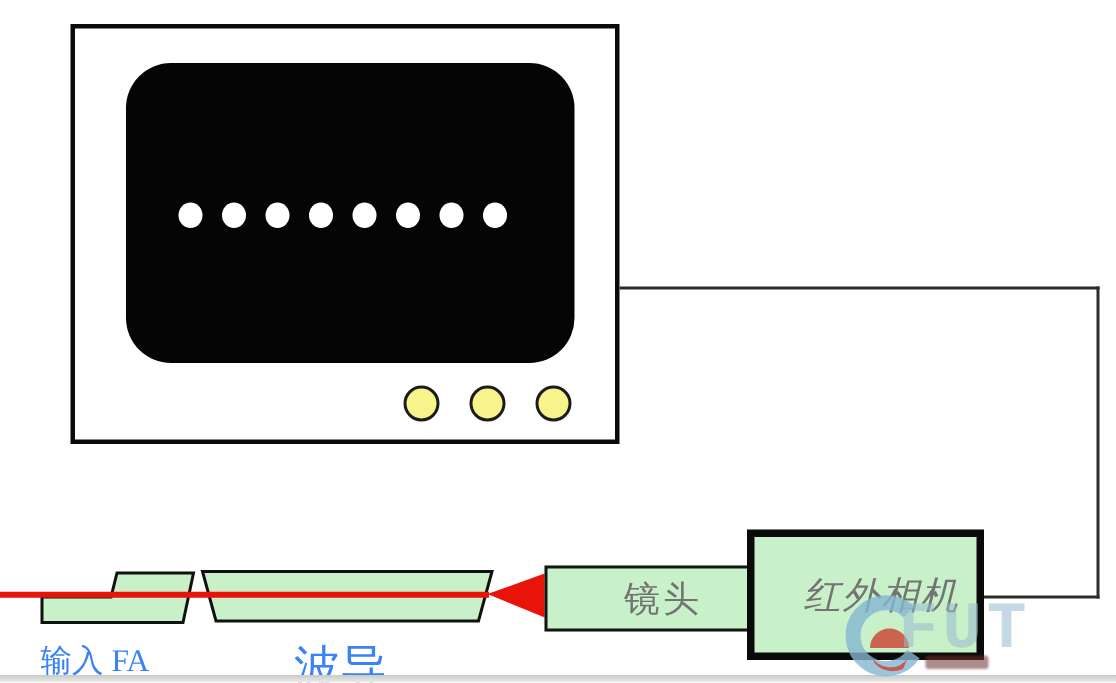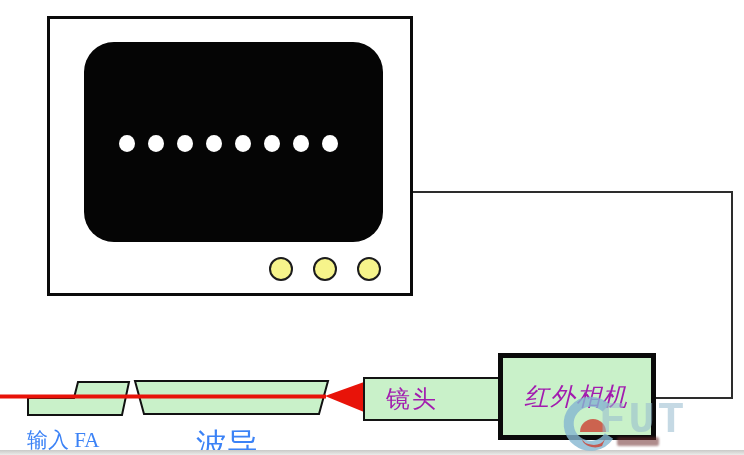--- a/index.html
+++ b/index.html
@@ -21,21 +21,21 @@
   .wire{position:absolute;background:#2d2d2d;}
   .wire-h1{left:413px;top:191px;width:320px;height:2px;}
   .wire-v {left:731px;top:191px;width:2px;height:208px;}
   .wire-h2{left:653px;top:397px;width:80px;height:2px;}
 
   
   .bench{position:absolute;left:0;top:0;width:744px;height:455px;pointer-events:none;}
 
   
   .box{position:absolute;box-sizing:border-box;background:#c9f1c9;display:flex;
-       align-items:center;justify-content:flex-start;color:#a21caf;padding-left:21px;}
+       align-items:center;justify-content:center;color:#737373;padding-left:21px;}
   .lens{left:363px;top:377px;width:137px;height:44px;border:2px solid #141414;
         font-size:24px;font-weight:500;letter-spacing:2px;}
   .camera{left:498px;top:353px;width:158px;height:87px;border:5px solid #0a0a0a;
         font-size:25px;font-weight:500;letter-spacing:1px;font-style:italic;}
 
   
   .lbl{position:absolute;color:#3b82f6;font-family:"Liberation Serif","DejaVu Serif",serif;
        white-space:nowrap;}
   .lbl-fa{left:27px;top:426px;font-size:21px;}
   .lbl-wg{left:196px;top:424px;font-size:31px;}

